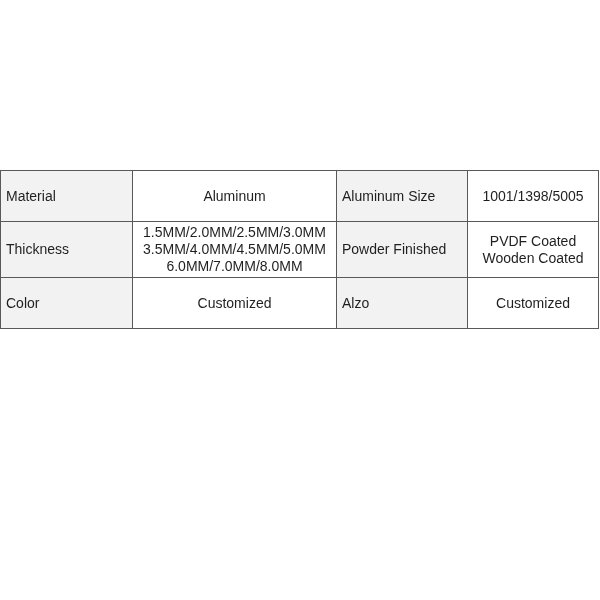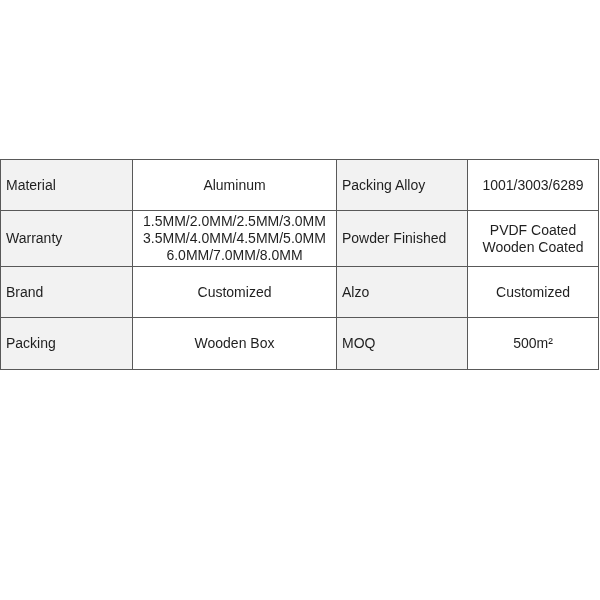--- a/index.html
+++ b/index.html
@@ -13,21 +13,21 @@
     width:600px;height:600px;
     background:var(--page-bg);
     font-family:"Liberation Sans", sans-serif;
     color:var(--text-color);
     position:relative;
     overflow:hidden;
   }
   .spec-table{
     position:absolute;
     left:0;
-    top:159px;
+    top:170px;
     width:598px;
     border-collapse:collapse;
     table-layout:fixed;
     font-size:14px;
     line-height:17px;
   }
   .spec-table td{
     border:1px solid var(--border-color);
     vertical-align:middle;
     white-space:pre-line;
@@ -56,38 +56,32 @@
   <colgroup>
     <col style="width:132px">
     <col style="width:204px">
     <col style="width:131px">
     <col style="width:131px">
   </colgroup>
   <tbody>
     <tr class="r0">
       <td class="label">Material</td>
       <td class="value">Aluminum</td>
-      <td class="label">Packing Alloy</td>
-      <td class="value">1001/3003/6289</td>
+      <td class="label">Aluminum Size</td>
+      <td class="value">1001/1398/5005</td>
     </tr>
     <tr class="r1">
-      <td class="label">Warranty</td>
+      <td class="label">Thickness</td>
       <td class="value">1.5MM/2.0MM/2.5MM/3.0MM
 3.5MM/4.0MM/4.5MM/5.0MM
 6.0MM/7.0MM/8.0MM</td>
       <td class="label">Powder Finished</td>
       <td class="value">PVDF Coated
 Wooden Coated</td>
     </tr>
     <tr class="r3">
-      <td class="label">Brand</td>
+      <td class="label">Color</td>
       <td class="value">Customized</td>
       <td class="label">Alzo</td>
       <td class="value">Customized</td>
-    </tr>
-    <tr class="r4">
-      <td class="label">Packing</td>
-      <td class="value">Wooden Box</td>
-      <td class="label">MOQ</td>
-      <td class="value">500m²</td>
     </tr>
   </tbody>
 </table>
 
 </body></html>

